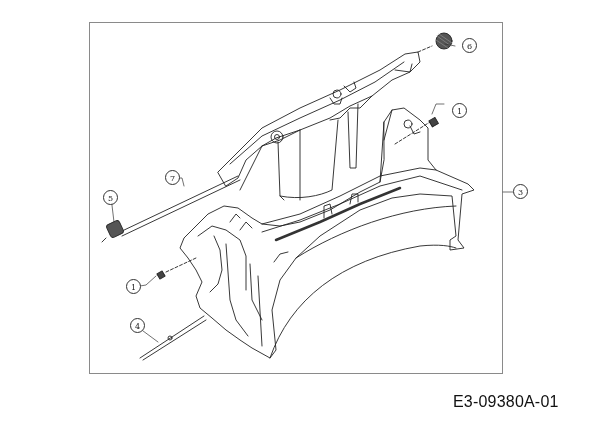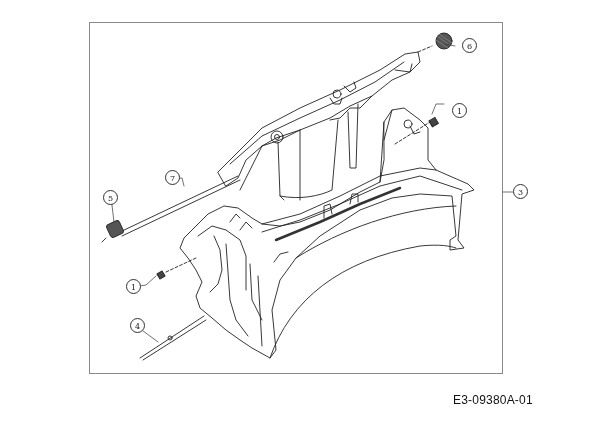--- a/index.html
+++ b/index.html
@@ -5,21 +5,21 @@
   html, body { margin: 0; padding: 0; background: #ffffff; }
   body { width: 600px; height: 424px; position: relative; overflow: hidden;
          font-family: "Liberation Sans", sans-serif; }
   #frame { position: absolute; left: 89px; top: 22px; width: 414px; height: 352px;
            border: 1px solid #8a8a8a; box-sizing: border-box; }
   #art { position: absolute; left: 0; top: 0; width: 600px; height: 424px; }
   .callout { position: absolute; width: 15px; height: 15px; border: 1px solid #333;
              border-radius: 50%; background: #fff; font-size: 8px; line-height: 15px;
              text-align: center; color: #222; box-sizing: border-box;
              font-family: "DejaVu Serif", serif; }
-  #drawing-id { position: absolute; left: 453px; top: 393px; font-size: 12px;
+  #drawing-id { position: absolute; left: 453px; top: 393px; font-size: 16px;
                 color: #111; letter-spacing: 0.2px; }
 </style>
 </head>
 <body>
 
 <div id="frame"></div>
 
 <svg id="art" viewBox="0 0 600 424" xmlns="http://www.w3.org/2000/svg" fill="none" stroke="#222" stroke-width="0.9" stroke-linejoin="round" stroke-linecap="round">
 
   <g>

